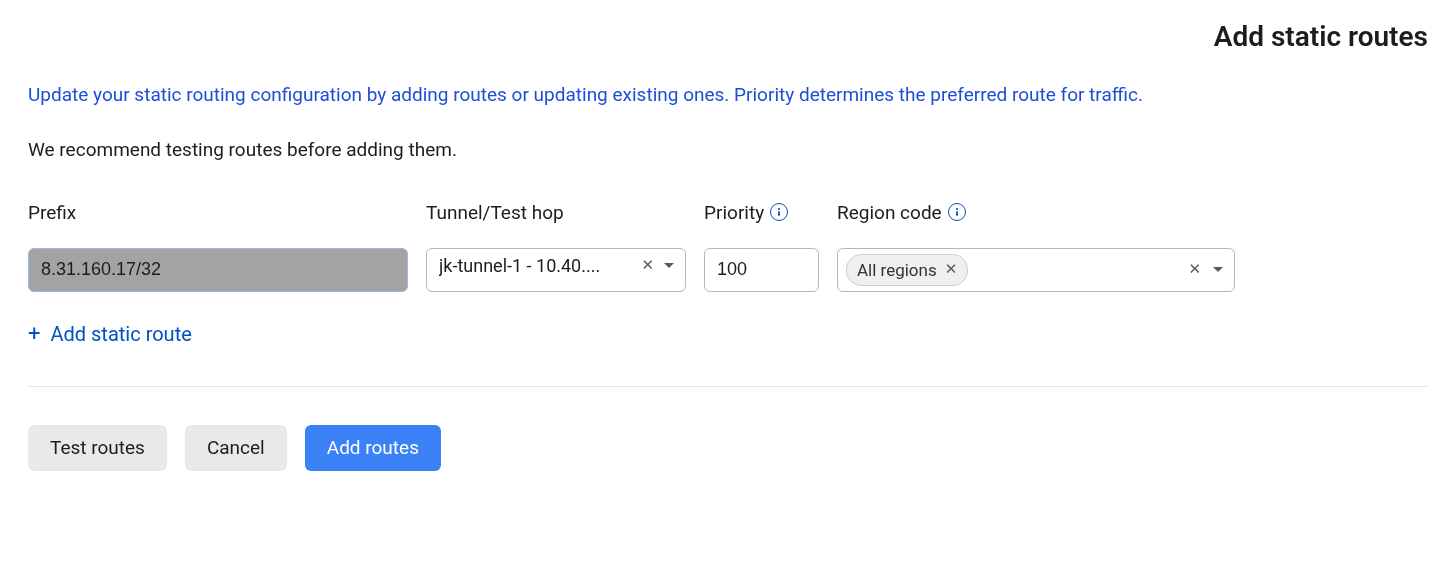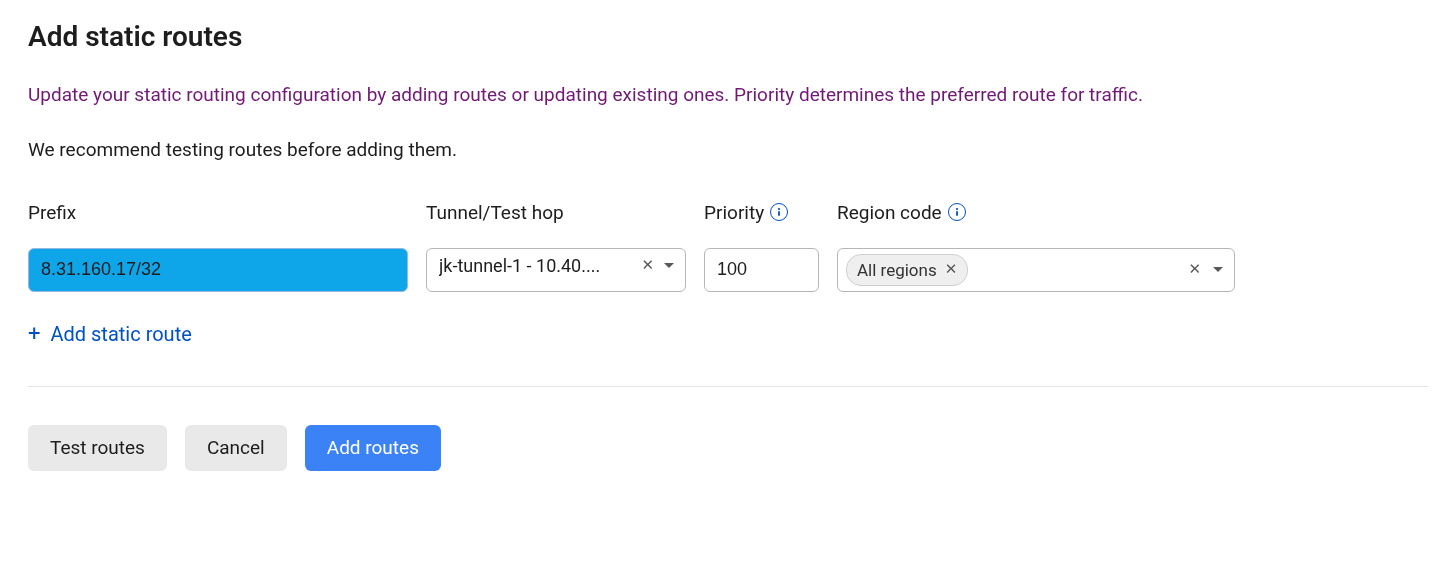--- a/index.html
+++ b/index.html
@@ -12,26 +12,27 @@
       color: #1d1d1d;
       padding: 20px 28px;
       background: #fff;
       font-size: 16px;
     }
     .page-title {
       font-size: 28px;
       font-weight: 600;
       margin-bottom: 28px;
       color: #1d1d1d;
+      text-align: right;
     }
     .description {
       font-size: 19px;
       line-height: 1.5;
       margin-bottom: 28px;
-      color: #701a75;
+      color: #1d4ed8;
     }
     .recommend {
       font-size: 19px;
       margin-bottom: 40px;
       color: #1d1d1d;
     }
     .form-row {
       display: flex;
       gap: 18px;
       align-items: flex-start;
@@ -73,21 +74,21 @@
     .input {
       height: 44px;
       border: 1px solid #b6b6b6;
       border-radius: 6px;
       padding: 0 12px;
       font-size: 18px;
       color: #1d1d1d;
       outline: none;
     }
     .input-prefix {
-      background: #0ea5e9;
+      background: #a3a3a3;
       border: 1px solid #9ab8e6;
     }
     .select-wrap {
       height: 44px;
       border: 1px solid #b6b6b6;
       border-radius: 6px;
       padding: 0 10px 8px 12px;
       display: flex;
       align-items: center;
       font-size: 18px;

